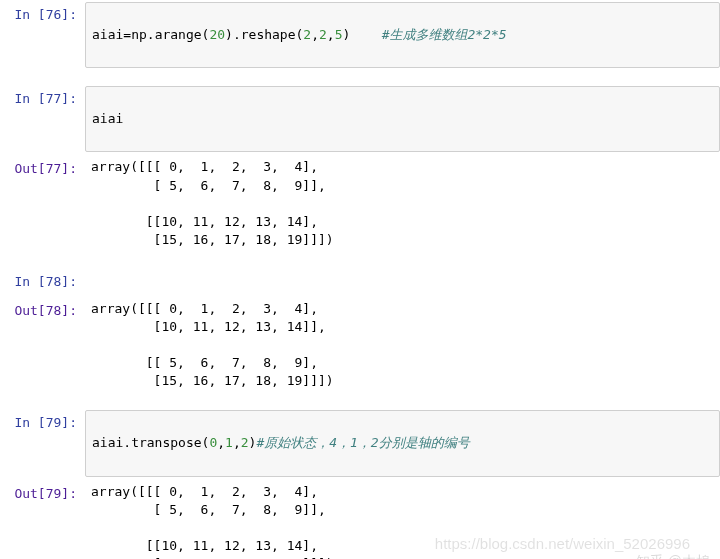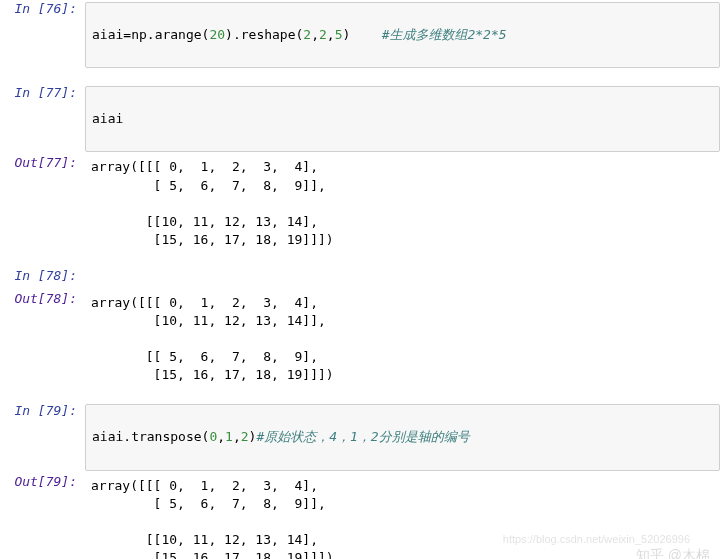--- a/index.html
+++ b/index.html
@@ -15,24 +15,23 @@
     position: relative;
   }
   .cell {
     display: flex;
     align-items: flex-start;
   }
   .prompt {
     width: 85px;
     flex: 0 0 85px;
     text-align: right;
-    padding: 0 8px 4px 0;
+    padding: 6px 8px 4px 0;
     box-sizing: border-box;
     white-space: nowrap;
-    font-style: italic;
   }
   .prompt-in { color: #303f9f; }
   .prompt-out { color: #4c1d95; }
   .input-area {
     flex: 1;
     background: #f7f7f7;
     border: 1px solid #cfcfcf;
     border-radius: 2px;
     padding: 23px 6px;
     margin: 2px 0 2px 0;
@@ -58,21 +57,21 @@
     font-size: 14px;
     font-family: Liberation Sans, sans-serif;
     pointer-events: none;
     margin-top: 24px;
   }
   .watermark2 {
     position: absolute;
     right: 30px;
     bottom: 24px;
     color: rgba(0,0,0,0.12);
-    font-size: 11px;
+    font-size: 15px;
     font-family: sans-serif;
     pointer-events: none;
   }
 </style>
 </head>
 <body>
 
 <div id="root">
     <div class="cell">
       <div class="prompt prompt-in">In [76]:</div>

